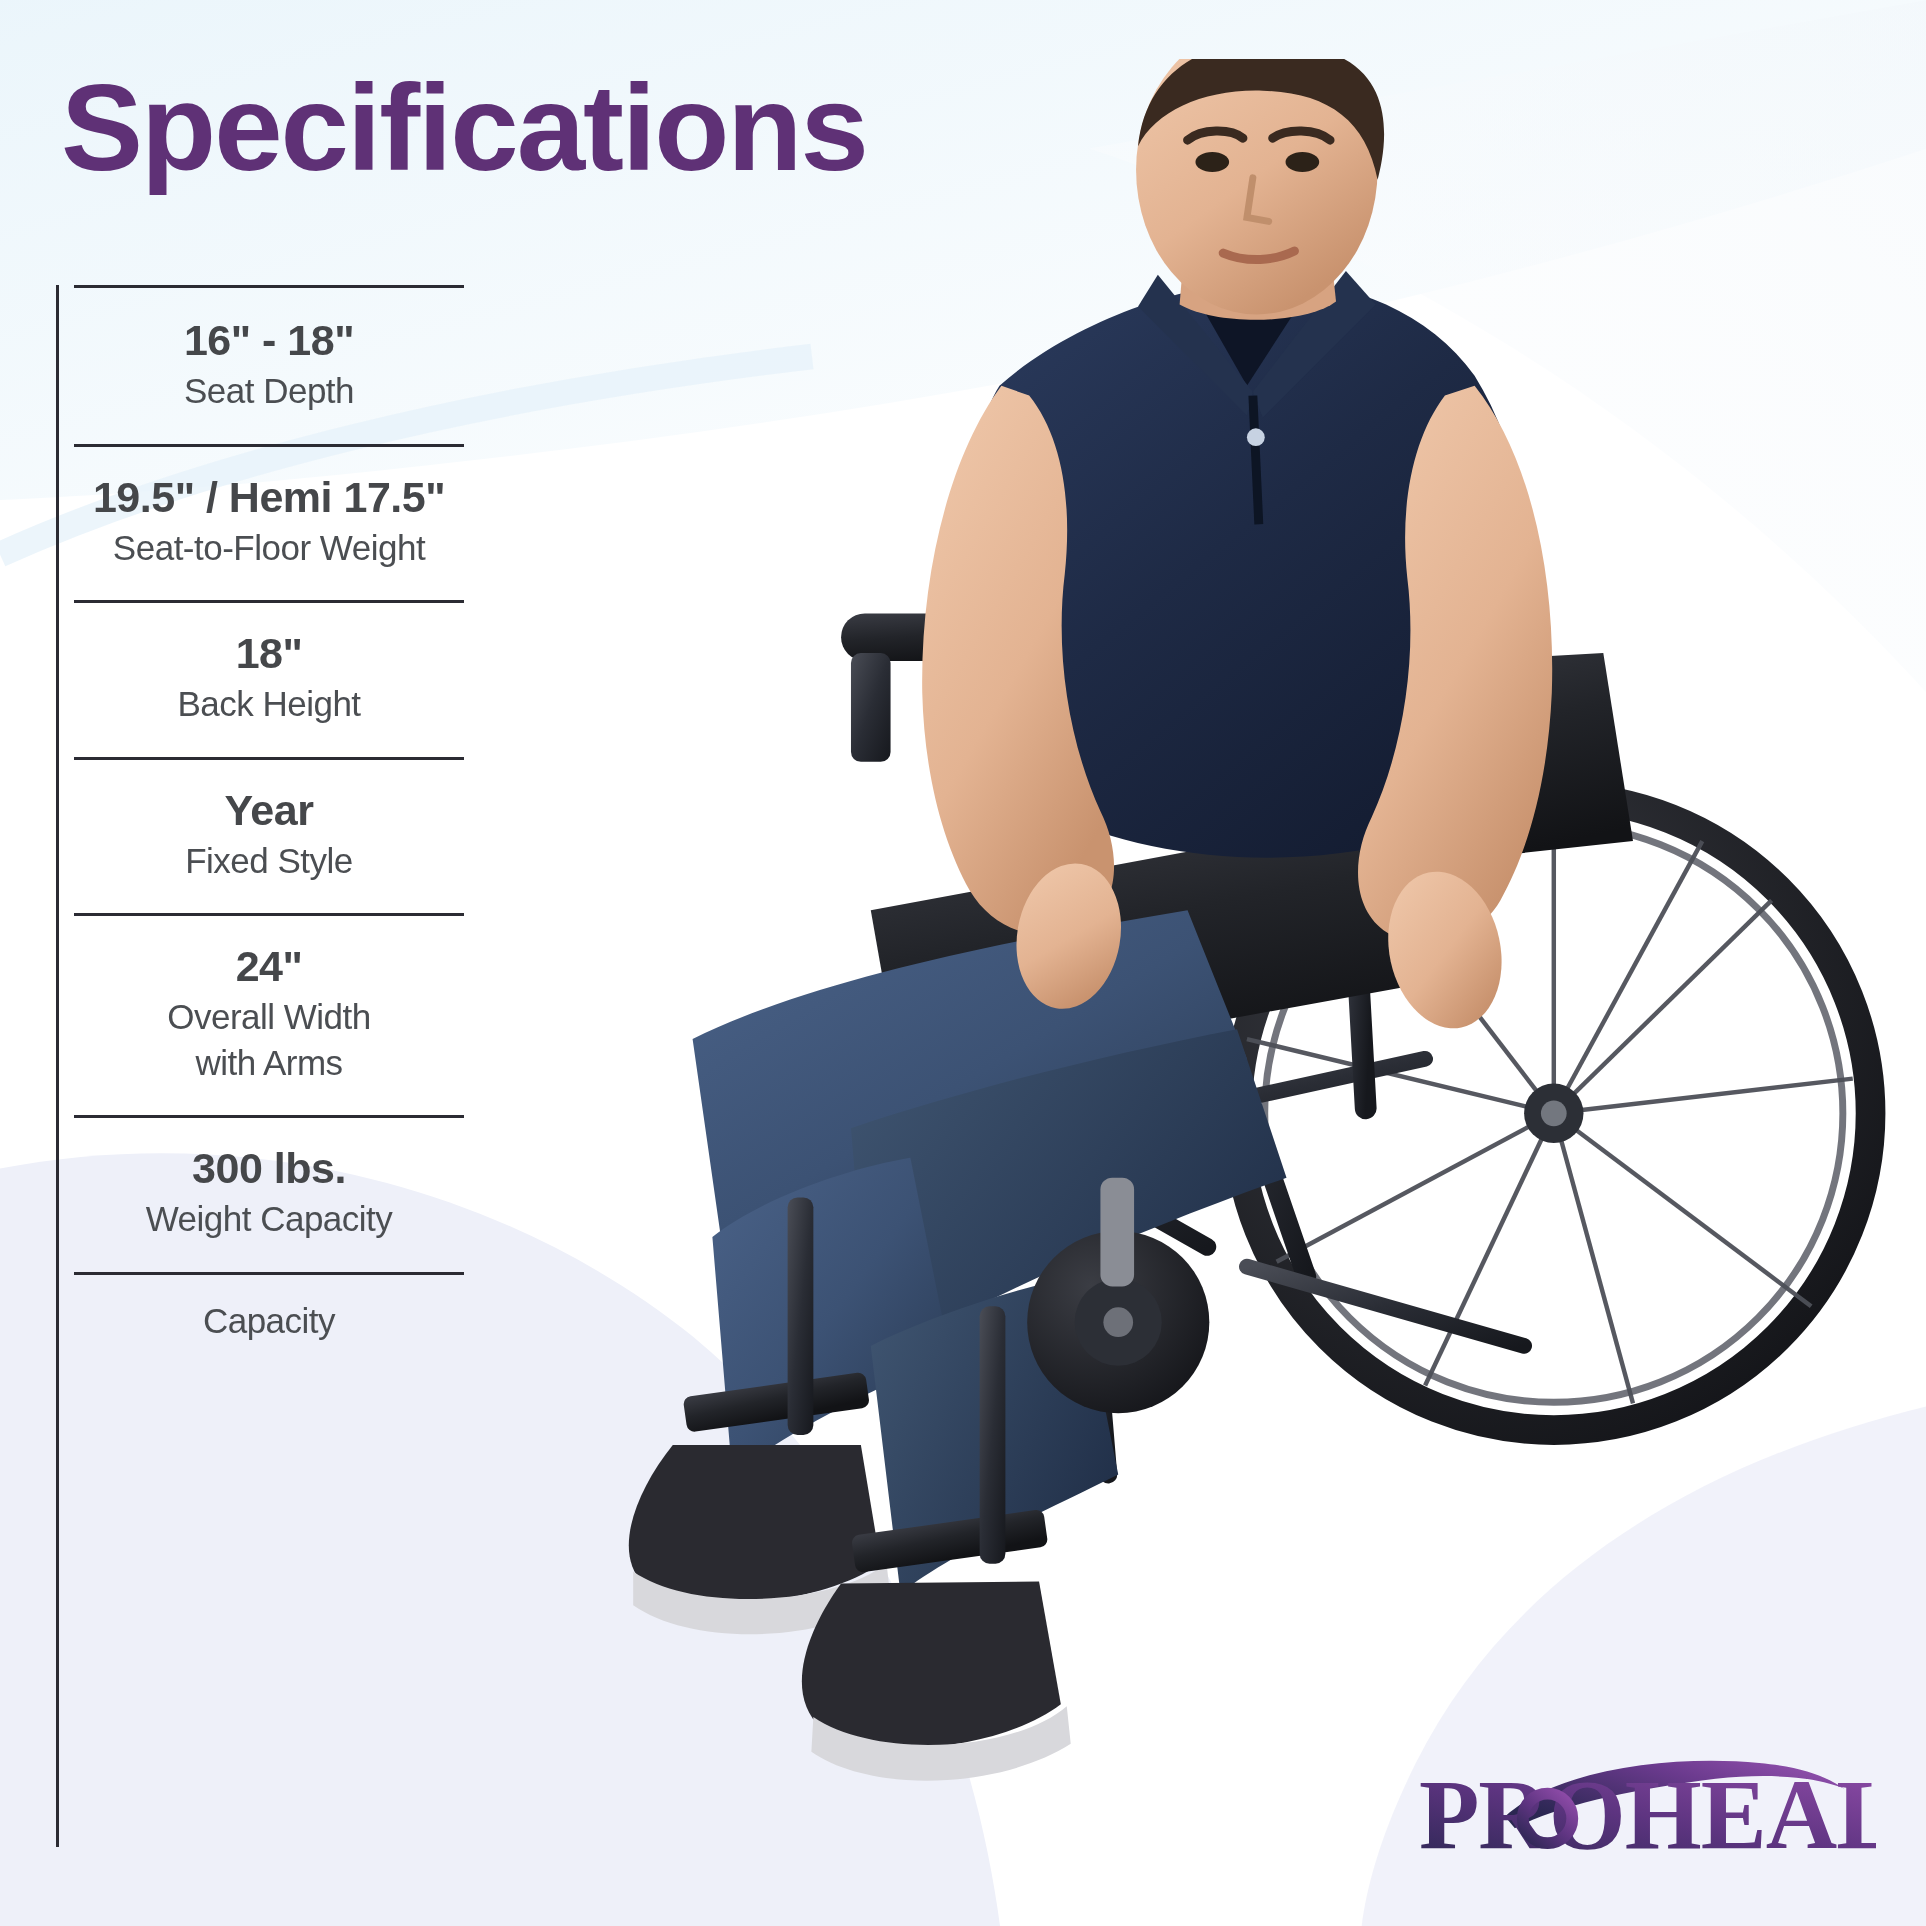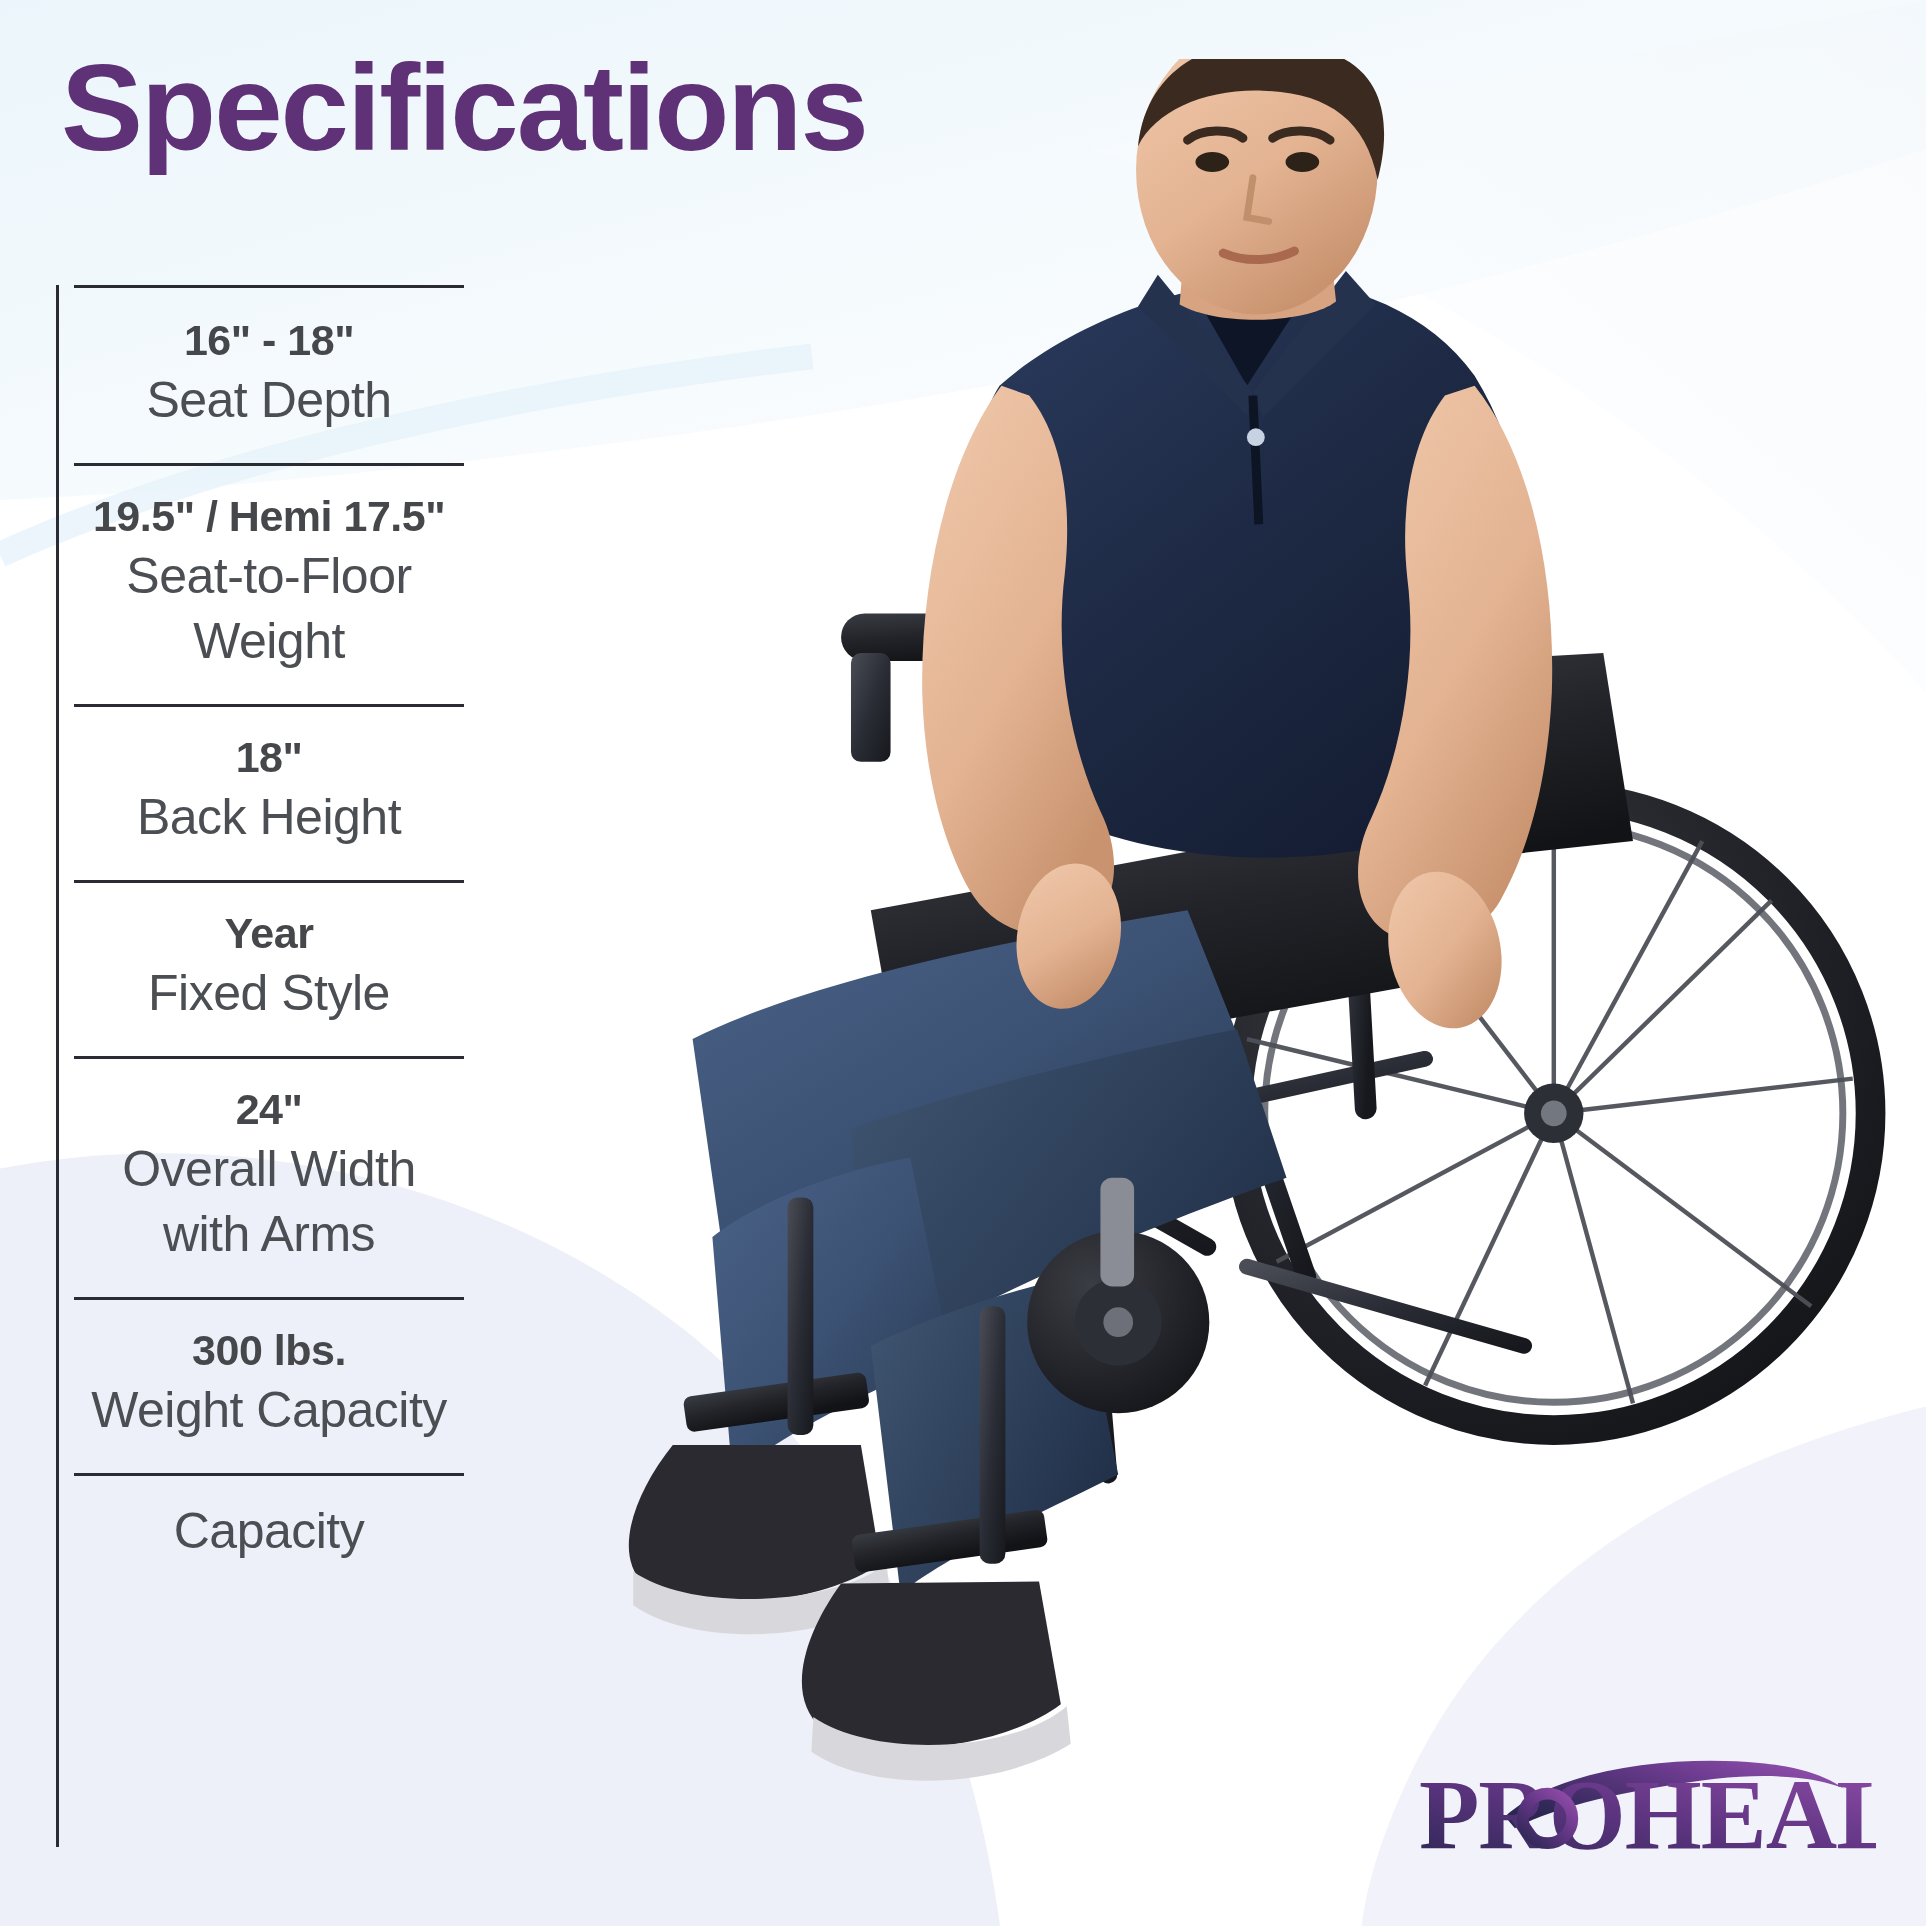--- a/index.html
+++ b/index.html
@@ -10,21 +10,21 @@
     position:relative;
     overflow:hidden;
   }
 
   
   #bg-layer { position:absolute; inset:0; z-index:0; }
 
   
   #page-title {
     position:absolute;
-    left:61px; top:40px;
+    left:61px; top:60px;
     font-size:123px;
     font-weight:bold;
     letter-spacing:-2px;
     color:#5F3176;
     line-height:1.1;
     z-index:5;
     white-space:nowrap;
   }
 
   
@@ -59,21 +59,21 @@
     background:#2b2b33;
   }
   .spec-value {
     font-size:43px;
     font-weight:bold;
     color:#45474a;
     line-height:1.28;
     letter-spacing:-0.5px;
   }
   .spec-label {
-    font-size:50px;
+    font-size:35px;
     font-weight:normal;
     color:#4b4e52;
     line-height:1.3;
     letter-spacing:-0.5px;
   }
   .spec-row:first-child { padding-top:28px; }
 
   
   #product-photo {
     position:absolute;

